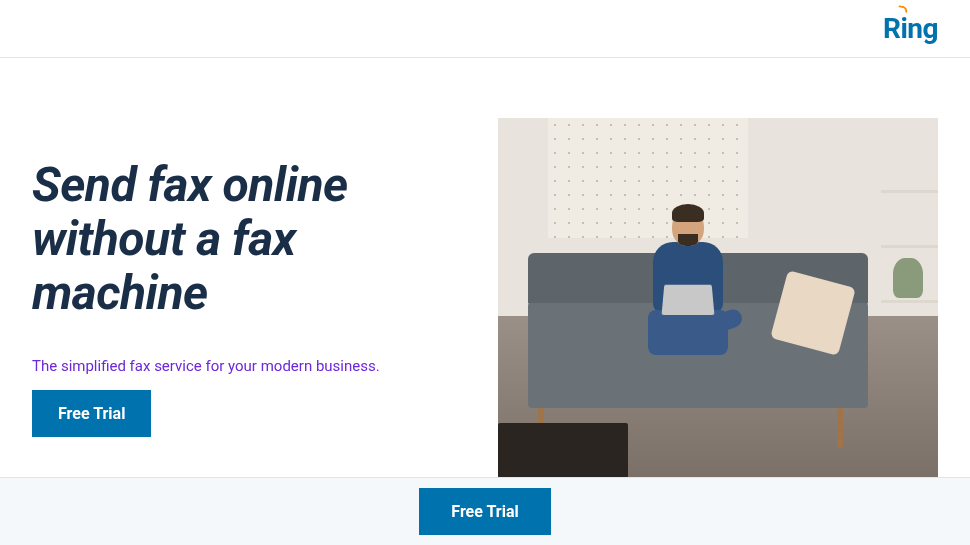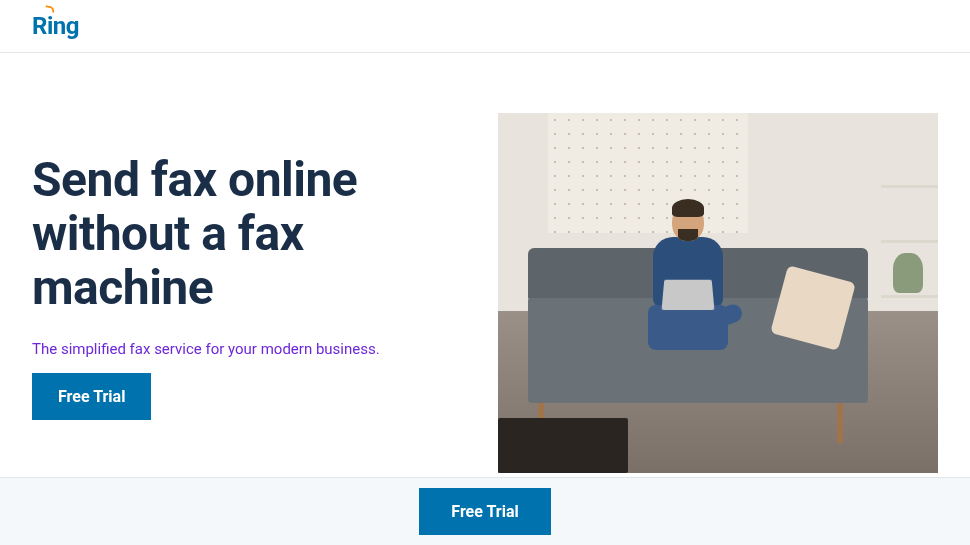--- a/index.html
+++ b/index.html
@@ -16,23 +16,24 @@
       position: relative;
     }
     .header {
       padding: 12px 32px;
       border-bottom: 1px solid #e5e5e5;
       background: #ffffff;
     }
     .logo {
       display: flex;
       align-items: baseline;
-      font-size: 24px;
+      font-size: 28px;
       font-weight: 700;
       letter-spacing: -0.5px;
+      justify-content: flex-end;
     }
     .logo-ring {
       color: #0073ae;
       position: relative;
     }
     .logo-ring .i-dot {
       position: relative;
       display: inline-block;
     }
     .logo-ring .i-char {
@@ -61,22 +62,23 @@
     .hero-text {
       flex: 1;
       padding-top: 40px;
       max-width: 460px;
     }
     .headline {
       font-size: 48px;
       font-weight: 700;
       color: #1a2e47;
       line-height: 1.12;
-      margin-bottom: 24px;
+      margin-bottom: 36px;
       letter-spacing: -0.5px;
+      font-style: italic;
     }
     .subheadline {
       font-size: 15px;
       color: #6d28d9;
       line-height: 1.5;
       margin-bottom: 12px;
       max-width: 400px;
     }
     .cta-button {
       display: inline-block;

